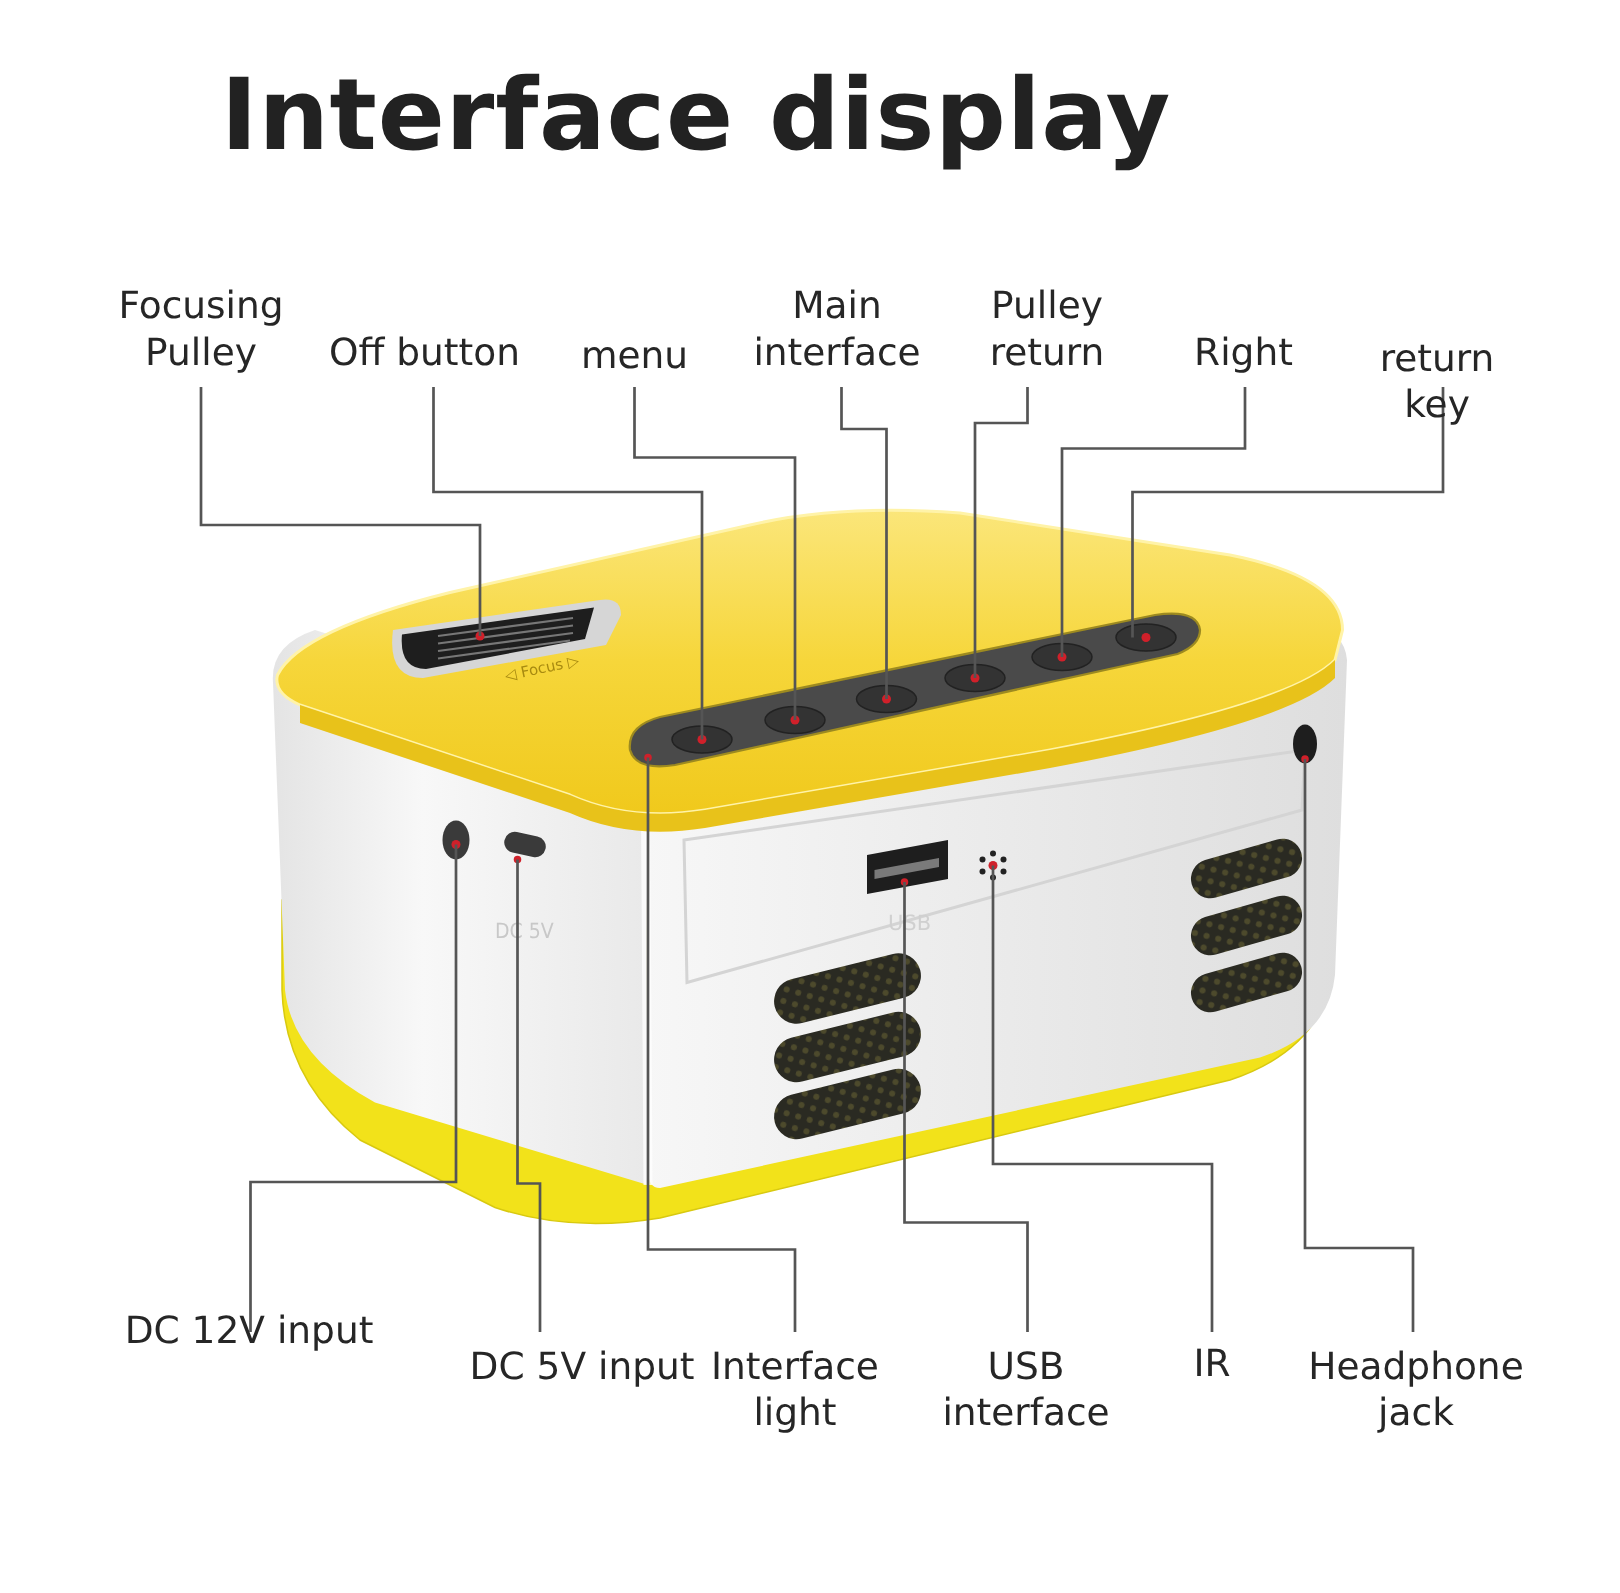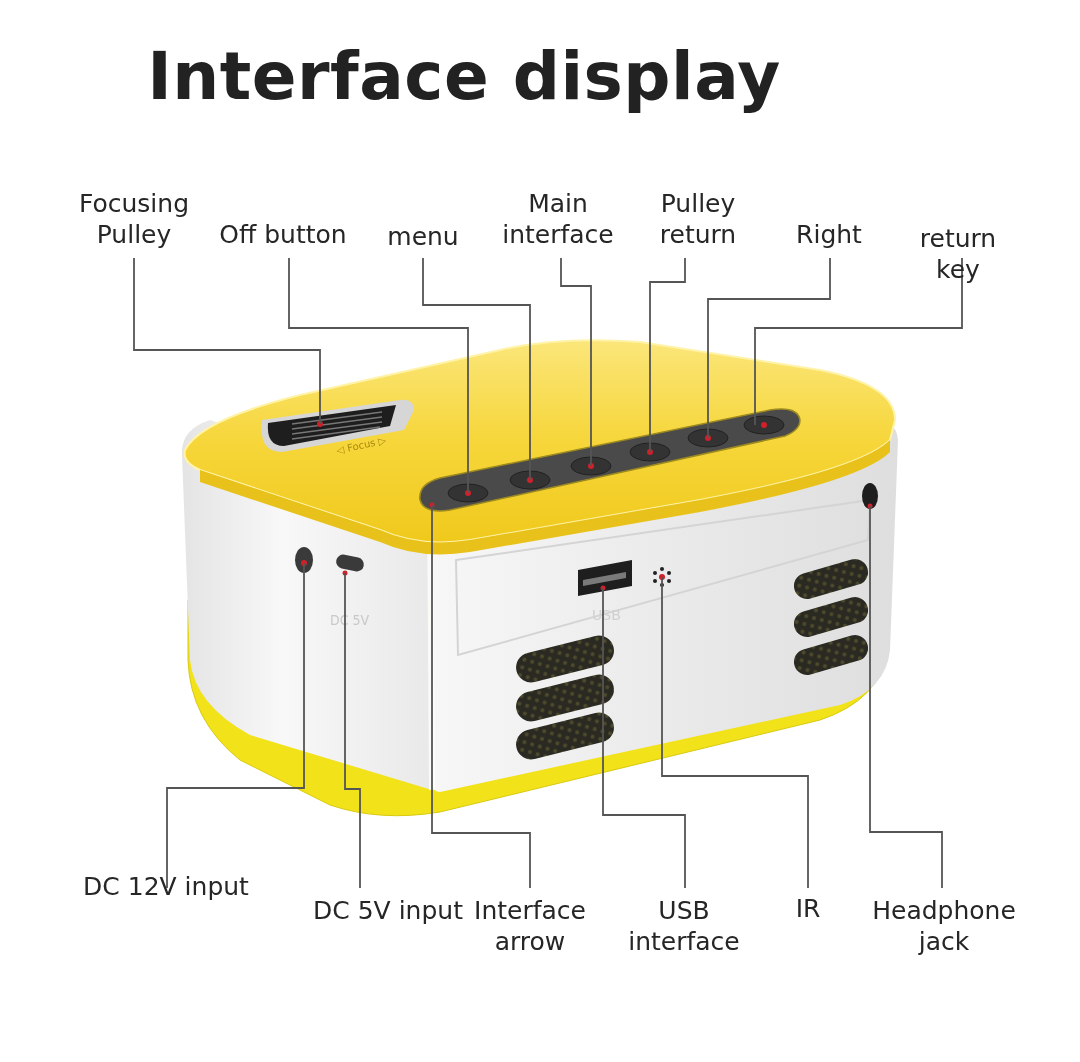--- a/index.html
+++ b/index.html
@@ -170,21 +170,21 @@
 </div>
 
 <div class="lbl" style="left:166px; top:871px;">
   <div>DC 12V input</div>
 </div>
 <div class="lbl" style="left:360px; top:895px;margin-left:28px;">
   <div>DC 5V input</div>
 </div>
 <div class="lbl" style="left:530px; top:895px;">
   <div>Interface</div>
-  <div>arrow</div>
+  <div>light</div>
 </div>
 <div class="lbl" style="left:684px; top:895px;">
   <div>USB</div>
   <div>interface</div>
 </div>
 <div class="lbl" style="left:808px; top:893px;">
   <div>IR</div>
 </div>
 <div class="lbl" style="left:944px; top:895px;">
   <div>Headphone</div>

